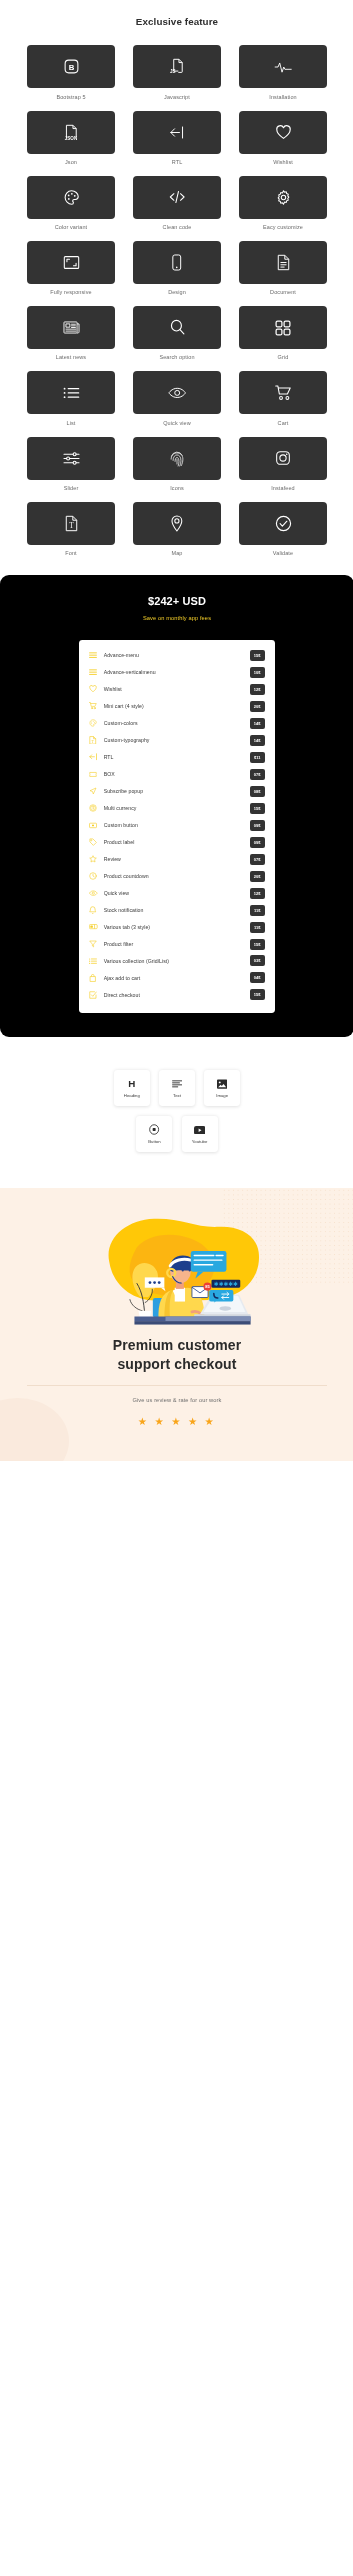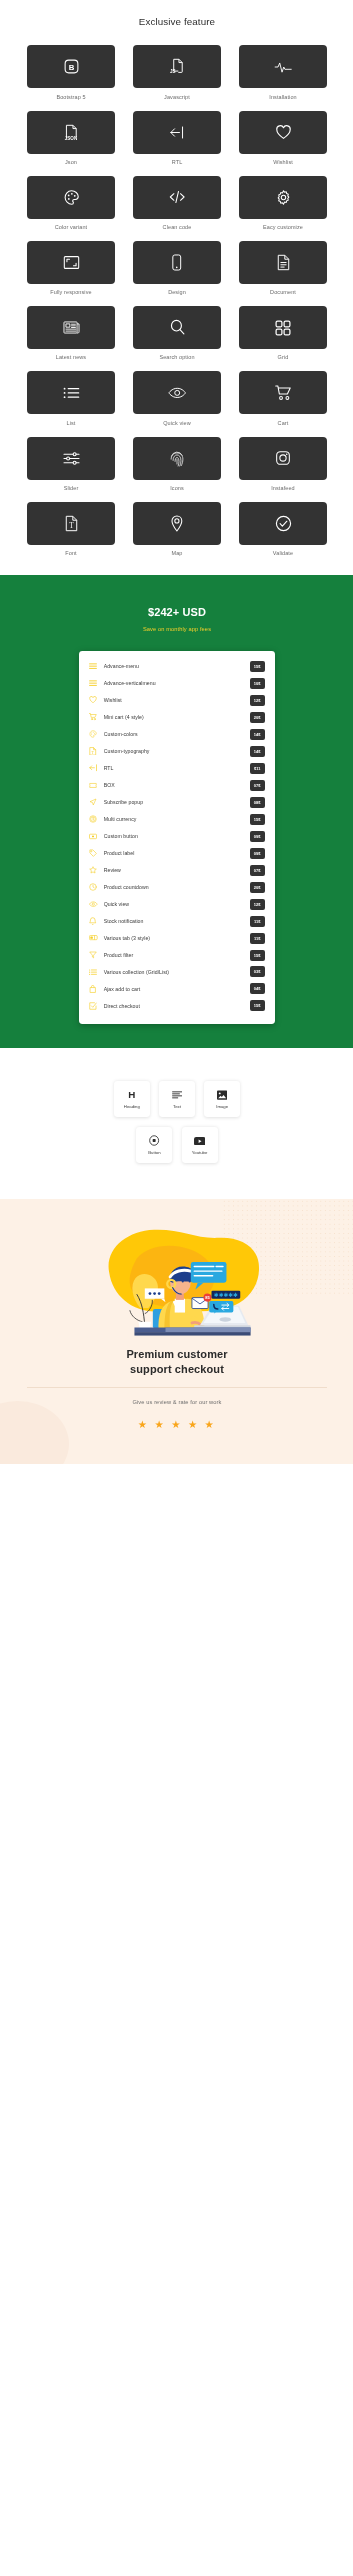--- a/index.html
+++ b/index.html
@@ -12,21 +12,21 @@
   body { width: 354px; overflow-x: hidden; }
 
   
   .feature-section {
     background: #ffffff;
     padding: 16px 0 19.5px 0;
   }
   .feature-title {
     text-align: center;
     font-size: 9.8px;
-    font-weight: 400;
+    font-weight: 700;
     color: #2f2f2f;
     letter-spacing: 0.1px;
     margin-bottom: 18.4px;
   }
   .feature-grid {
     display: grid;
     grid-template-columns: repeat(3, 1fr);
     width: 300px;
     margin: 0 auto;
     row-gap: 11px;
@@ -50,24 +50,25 @@
   .feature-label {
     margin-top: 5.2px;
     font-size: 5.5px;
     color: #6b6b6b;
     text-align: center;
     letter-spacing: 0.1px;
   }
 
   
   .pricing-section {
-    background: #15803d;
+    background: #000000;
     position: relative;
-    padding: 31px 0 24px 0;
+    padding: 20px 0 24px 0;
     overflow: hidden;
+    border-radius: 9px;
   }
   .dots-tr {
     position: absolute;
     top: 0; right: 0;
     width: 172px; height: 144px;
     background-image: radial-gradient(#4a4a4a 0.6px, transparent 0.6px);
     background-size: 4px 4px;
     opacity: .85;
     pointer-events: none;
   }
@@ -197,21 +198,21 @@
     background: #faeadd;
     border-radius: 50%;
   }
   .support-inner { position: relative; }
   .illustration {
     display: block;
     margin: 0 auto;
   }
   .support-title {
     text-align: center;
-    font-size: 11px;
+    font-size: 14px;
     font-weight: bold;
     color: #2b2b2b;
     line-height: 1.36;
     margin-top: 8px;
     letter-spacing: 0.1px;
   }
   .support-divider {
     width: 300px;
     height: 0.6px;
     background: #f0ddcb;

